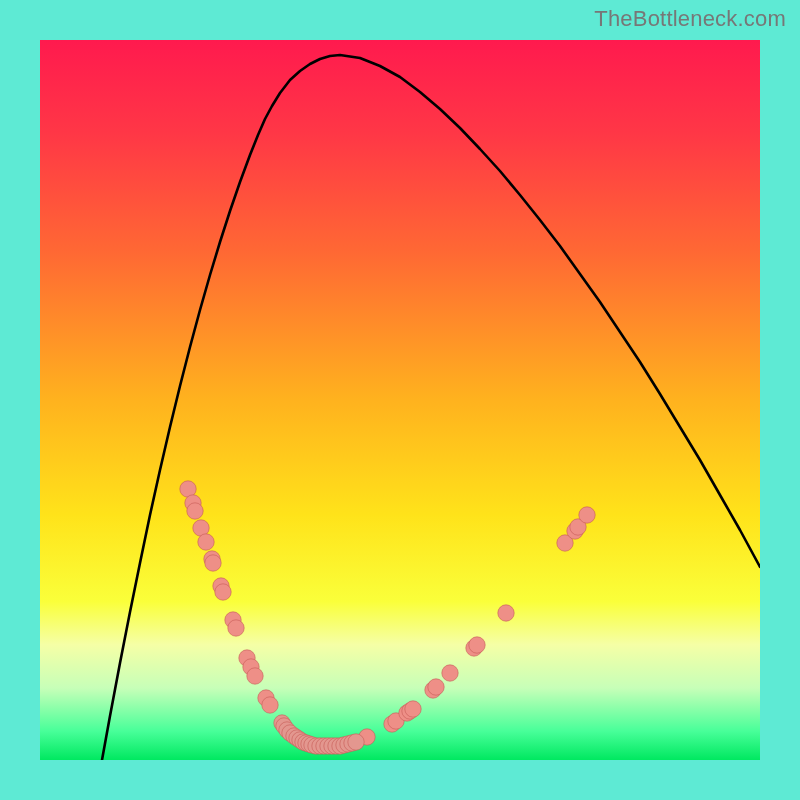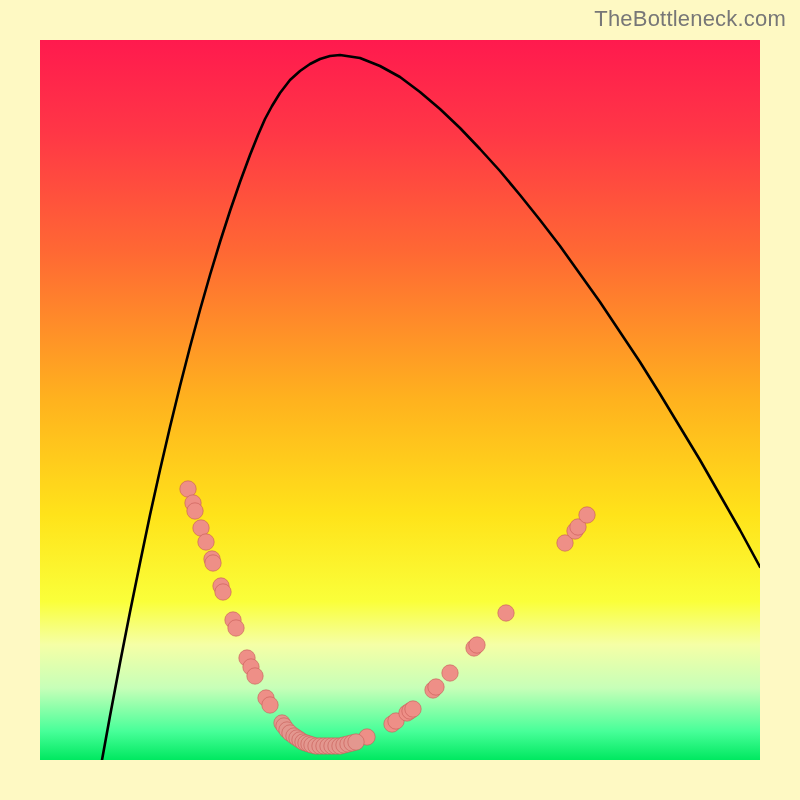--- a/index.html
+++ b/index.html
@@ -10,21 +10,21 @@
     background: #000;
     font-family: Arial, Helvetica, sans-serif;
     overflow: hidden;
   }
   .frame {
     position: absolute;
     left: 0;
     top: 0;
     width: 800px;
     height: 800px;
-    background: #fef9c3;
+    background: #5eead4;
   }
   .plot {
     position: absolute;
     left: 40px;
     top: 40px;
     width: 720px;
     height: 720px;
     overflow: hidden;
   }
   .gradient {

